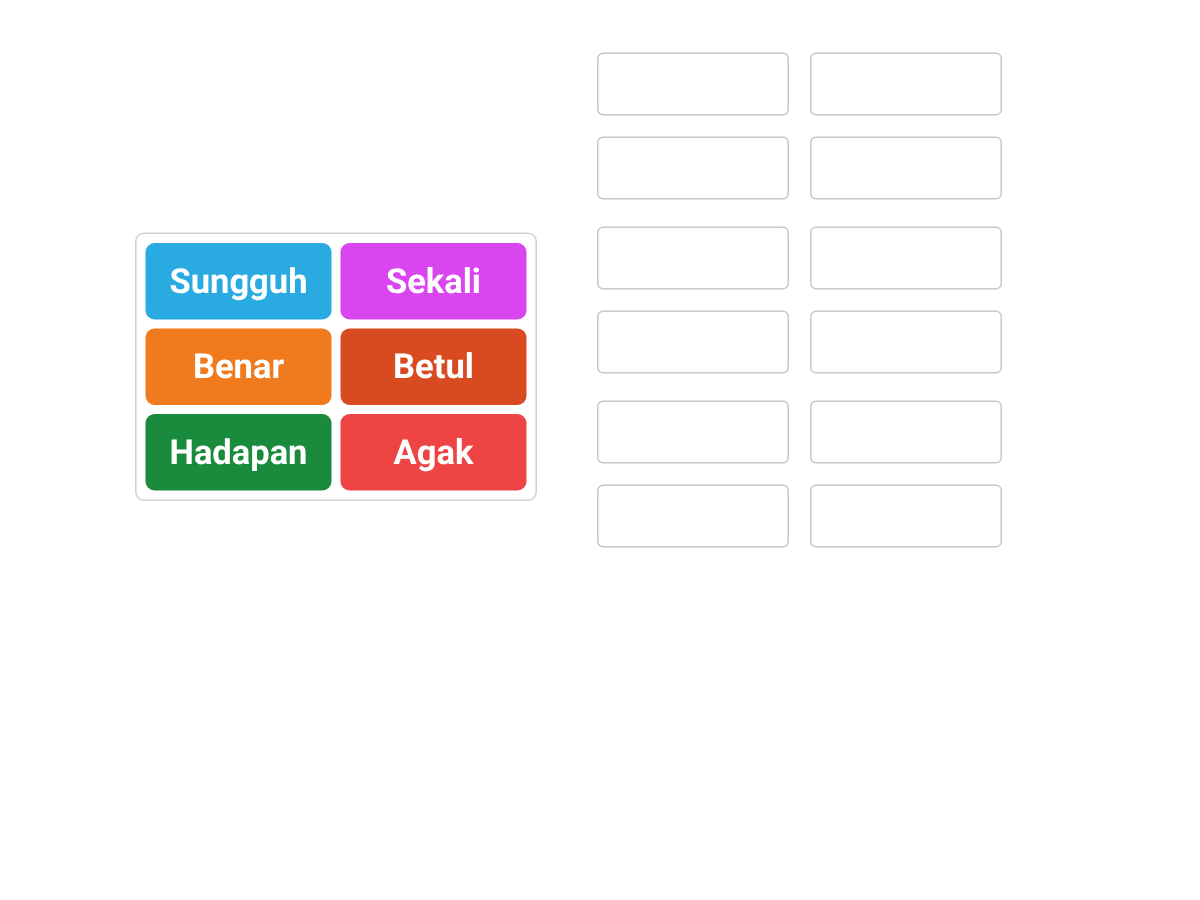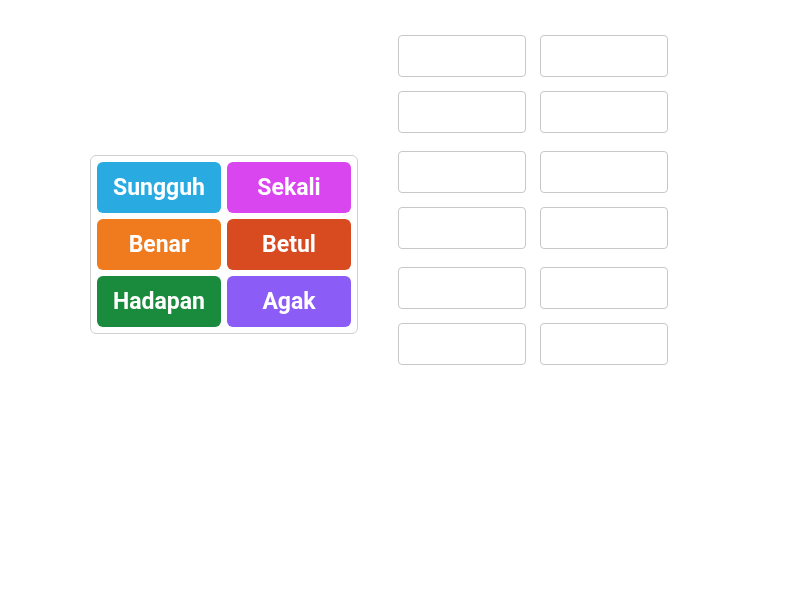--- a/index.html
+++ b/index.html
@@ -64,21 +64,21 @@
 </head>
 <body>
 
 <div class="left-panel">
   <div class="word-bank">
     <div class="word-tile" style="background:#29abe2">Sungguh</div>
     <div class="word-tile" style="background:#d946ef">Sekali</div>
     <div class="word-tile" style="background:#f07a1e">Benar</div>
     <div class="word-tile" style="background:#d84a1f">Betul</div>
     <div class="word-tile" style="background:#1a8a3d">Hadapan</div>
-    <div class="word-tile" style="background:#8b5cf6">Agak</div>
+    <div class="word-tile" style="background:#ef4444">Agak</div>
   </div>
 </div>
 
 <div class="right-panel">
 
   <div class="category">
     <div class="drop-row">
       <div class="drop-zone"></div>
       <div class="drop-zone"></div>
     </div>

